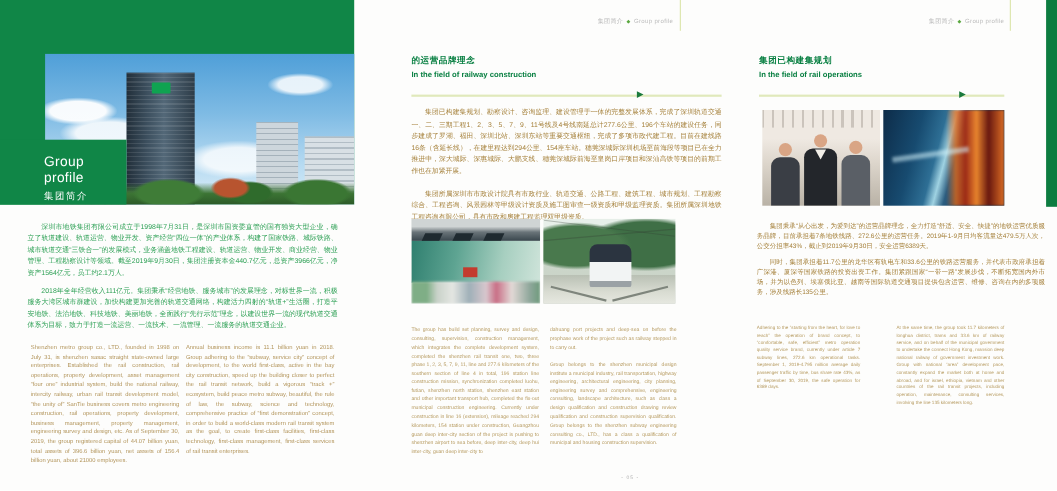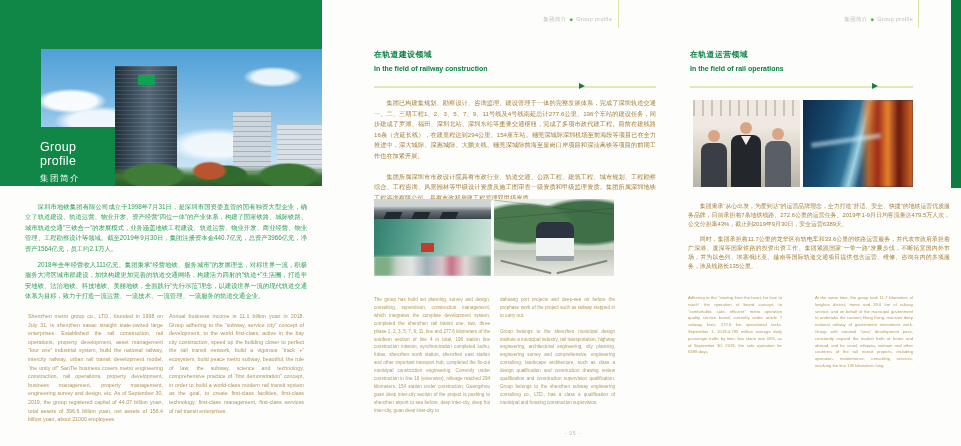--- a/index.html
+++ b/index.html
@@ -148,21 +148,21 @@
   <div class="left-en">
     <p>Shenzhen metro group co., LTD., founded in 1998 on July 31, is shenzhen sasac straight state-owned large enterprises. Established the rail construction, rail operations, property development, asset management “four one” industrial system, build the national railway, intercity railway, urban rail transit development model, “the unity of” SanTie business covers metro engineering construction, rail operations, property development, business management, property management, engineering survey and design, etc. As of September 30, 2019, the group registered capital of 44.07 billion yuan, total assets of 396.6 billion yuan, net assets of 156.4 billion yuan, about 21000 employees.</p>
     <p>Annual business income is 11.1 billion yuan in 2018. Group adhering to the “subway, service city” concept of development, to the world first-class, active in the bay city construction, speed up the building closer to perfect the rail transit network, build a vigorous “track +” ecosystem, build peace metro subway, beautiful, the rule of law, the subway, science and technology, comprehensive practice of “first demonstration” concept, in order to build a world-class modern rail transit system as the goal, to create first-class facilities, first-class technology, first-class management, first-class services of rail transit enterprises.</p>
   </div>
 
   <div class="tick" style="left:618px;"></div>
   <div class="running-head" style="left:374px;width:238px;">
     <span>集团简介</span><span class="dia">◆</span><span>Group profile</span>
   </div>
 
-  <div class="h-zh" style="left:374px;top:49px;">在轨道建设领域</div>
+  <div class="h-zh" style="left:374px;top:49px;">的运营品牌理念</div>
   <div class="h-en" style="left:374px;top:65px;">In the field of railway construction</div>
   <div class="divider" style="left:374px;top:86px;width:282px;"></div>
   <div class="arrow" style="left:579px;top:83px;"></div>
 
   <div class="mid-zh gold-zh">
     <p>集团已构建集规划、勘察设计、咨询监理、建设管理于一体的完整发展体系，完成了深圳轨道交通一、二、三期工程1、2、3、5、7、9、11号线及4号线南延总计277.6公里、196个车站的建设任务，同步建成了罗湖、福田、深圳北站、深圳东站等重要交通枢纽，完成了多项市政代建工程。目前在建线路16条（含延长线），在建里程达到294公里、154座车站。穗莞深城际深圳机场至前海段等项目已在全力推进中，深大城际、深惠城际、大鹏支线、穗莞深城际前海至皇岗口岸项目和深汕高铁等项目的前期工作也在加紧开展。</p>
     <p>集团所属深圳市市政设计院具有市政行业、轨道交通、公路工程、建筑工程、城市规划、工程勘察综合、工程咨询、风景园林等甲级设计资质及施工图审查一级资质和甲级监理资质。集团所属深圳地铁工程咨询有限公司，具有市政和房建工程监理双甲级资质。</p>
   </div>
 
   <div class="mid-photos">
@@ -193,21 +193,21 @@
   </div>
 
   <div class="page-num">- 05 -</div>
 
   <div class="tick" style="left:918px;"></div>
   <div class="running-head" style="left:690px;width:223px;">
     <span>集团简介</span><span class="dia">◆</span><span>Group profile</span>
   </div>
   <div class="green-bar"></div>
 
-  <div class="h-zh" style="left:690px;top:49px;">在轨道运营领域</div>
+  <div class="h-zh" style="left:690px;top:49px;">集团已构建集规划</div>
   <div class="h-en" style="left:690px;top:65px;">In the field of rail operations</div>
   <div class="divider" style="left:690px;top:86px;width:223px;"></div>
   <div class="arrow" style="left:872px;top:83px;"></div>
 
   <div class="right-photos">
     <div class="rpa">
       <div class="rpa-ceiling"></div>
       <div class="person p1" style="left:8px;">
         <div class="head"></div>
         <div class="torso"></div>

